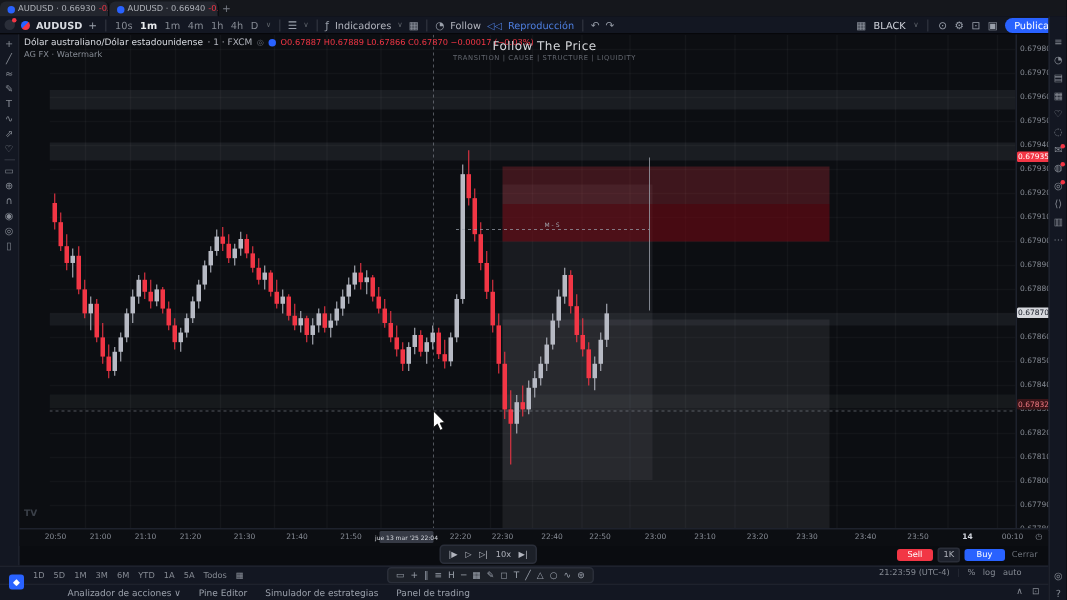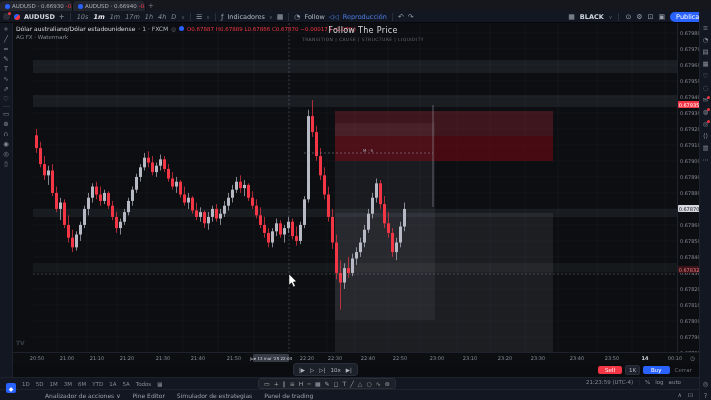--- a/index.html
+++ b/index.html
@@ -13,21 +13,21 @@
   .btab .chg{color:#f23645;}
   .newtab{width:10px;display:flex;align-items:center;justify-content:center;color:#7a7e87;font-size:7px;}
   
   #topbar{position:absolute;top:11px;left:0;width:711px;height:12px;background:#131722;border-bottom:1px solid #06070a;
           display:flex;align-items:center;font-size:6.5px;color:#b2b5be;padding:0 3px;box-sizing:border-box;gap:4px;}
   .tsep{width:1px;height:8px;background:#2a2e39;margin:0 1px;flex:0 0 auto;}
   .avatar{width:7px;height:7px;border-radius:50%;background:#2a2e39;position:relative;flex:0 0 auto;}
   .avatar i{position:absolute;right:-1px;top:-1px;width:3px;height:3px;border-radius:50%;background:#f23645;}
   .symlogo{width:6px;height:6px;border-radius:50%;background:linear-gradient(135deg,#2962ff 50%,#f23645 50%);flex:0 0 auto;}
   .symname{color:#d7dae0;font-weight:bold;}
-  .itv{color:#868b94;padding:12px 1px;font-style:italic;}
+  .itv{color:#868b94;padding:12px 1px;}
   .itv.on{color:#e8eaed;font-weight:bold;}
   .chev{color:#5c6168;font-size:5px;}
   .tblue{color:#4e7fe0;}
   .pill{background:#2962ff;color:#fff;border-radius:6px;padding:1px 6px;font-size:6.5px;}
   #topright{margin-left:auto;display:flex;align-items:center;gap:5px;}
   .tico{color:#9aa0ab;font-size:7px;}
   
   #leftrail{position:absolute;top:23px;left:0;width:13px;height:354px;background:#131722;border-right:1px solid #1e222d;
             display:flex;flex-direction:column;align-items:center;padding-top:3px;box-sizing:border-box;gap:4px;}
   #leftrail .ico{font-size:6.5px;color:#868b94;line-height:6px;}
@@ -108,21 +108,21 @@
       <i></i>
     </span>
   <span class="symlogo"></span>
   <span class="symname">AUDUSD</span>
   <span class="tico">+</span>
   <span class="tsep"></span>
   <span id="intervals" style="display:flex;gap:3px;">
       <span class="itv">10s</span>
       <span class="itv on">1m</span>
       <span class="itv">1m</span>
-      <span class="itv">17m</span>
+      <span class="itv">4m</span>
       <span class="itv">1h</span>
       <span class="itv">4h</span>
       <span class="itv">D</span>
     </span>
   <span class="chev">∨</span>
   <span class="tsep"></span>
   <span class="tico">☰</span>
   <span class="chev">∨</span>
   <span class="tsep"></span>
   <span class="tico">ƒ</span>
@@ -132,21 +132,21 @@
   <span class="tsep"></span>
   <span class="tico">◔</span>
   <span>Follow</span>
   <span class="tblue">◁◁</span>
   <span class="tblue">Reproducción</span>
   <span class="tsep"></span>
   <span class="tico">↶</span>
   <span class="tico">↷</span>
   <div id="topright">
     <span class="tico">▦</span>
-    <span style="color:#d1d4dc;font-weight:bold;">BLACK</span>
+    <span style="color:#d1d4dc;">BLACK</span>
     <span class="chev">∨</span>
     <span class="tsep"></span>
     <span class="tico">⊙</span>
     <span class="tico">⚙</span>
     <span class="tico">⊡</span>
     <span class="tico">▣</span>
     <span class="pill">Publicar</span>
   </div>
 </div>
 

